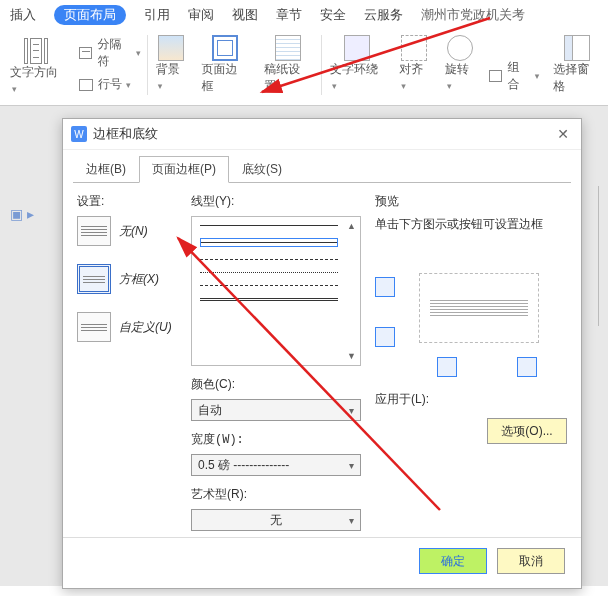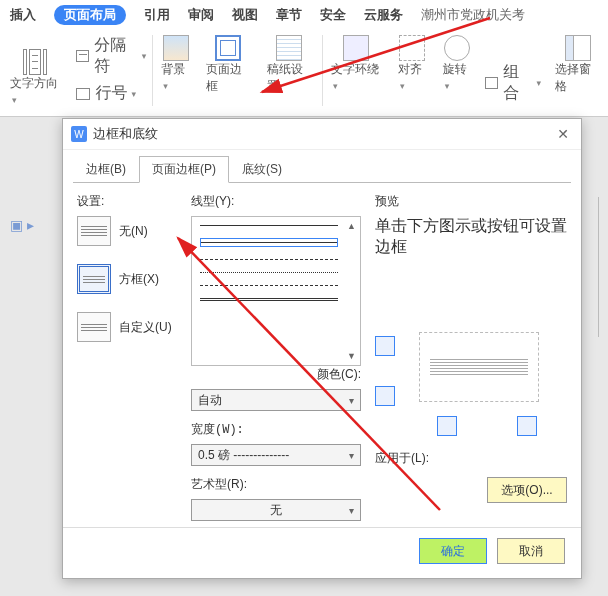--- a/index.html
+++ b/index.html
@@ -1,27 +1,27 @@
 <!DOCTYPE html>
 <html><head>
 <meta charset="utf-8">
 <style>
   * { box-sizing: border-box; font-family: "Microsoft YaHei", "SimSun", sans-serif; }
   body { margin: 0; width: 608px; height: 596px; background: #fff; position: relative; overflow: hidden; font-size: 12px; color: #333; }
   
   
   .ribbon-tabs { display: flex; gap: 18px; padding: 6px 10px 4px 10px; font-size: 13px; }
-  .ribbon-tab { color: #444; font-weight: bold; }
+  .ribbon-tab { color: #444; }
   .ribbon-tab.active { background: #3a84f5; color: #fff; border-radius: 10px; padding: 1px 10px; margin-top:-1px;}
   .ribbon-tail { color:#666; white-space: nowrap; overflow:hidden;}
   
   .toolbar { display:flex; padding: 6px 0 10px 0; border-bottom:1px solid #ccc; }
   .tb-group { display:flex; flex-direction:column; align-items:center; padding:0 6px; border-right:1px solid #e0e0e0; }
   .tb-label { font-size:12px; color:#555; }
-  .mini { font-size:16px; color:#555; display:flex; align-items:center; gap:2px;}
+  .mini { font-size:12px; color:#555; display:flex; align-items:center; gap:2px;}
   .drop::after { content:"▾"; font-size:9px; margin-left:2px; color:#888; }
   .tb-big { display:flex; flex-direction:column; align-items:center; padding:0 8px;}
   
   .doc-bg { background:#e8e8e8; height:480px; position:relative; padding-top:30px;}
   .side-ic { position:absolute; left:10px; top:100px; color:#7a9bd4; font-size:14px;}
   
   
   .dialog { position:absolute; left:62px; top:118px; width:520px; background:#fff; border:1px solid #aaa; box-shadow:0 3px 12px rgba(0,0,0,0.25);}
   .dlg-title { display:flex; align-items:center; padding:6px 8px; font-size:13px; border-bottom:1px solid #eee;}
   .dlg-title .wicon { width:16px; height:16px; background:#4a8cf5; color:#fff; font-size:10px; display:flex; align-items:center; justify-content:center; border-radius:2px; margin-right:6px;}
@@ -31,21 +31,21 @@
   .dlg-tab { padding:4px 12px; border:1px solid transparent; font-size:12px; color:#444;}
   .dlg-tab.active { border:1px solid #bbb; border-bottom-color:#fff; background:#fff;}
   .dlg-tabline { border-bottom:1px solid #bbb; margin:0 10px; margin-top:-1px;}
   
   .dlg-body { padding:10px 14px 6px 14px; display:flex; gap:14px;}
   .col1 { width:100px;}
   .col2 { width:170px;}
   .col3 { flex:1;}
   .sec-label { margin-bottom:6px; }
   
-  .opt { display:flex; align-items:center; gap:8px; margin:6px 0 18px 0;}
+  .opt { display:flex; align-items:center; gap:8px; margin:6px 0 18px 0;font-style:italic;}
   .opt .thumb { width:34px; height:30px; border:1px solid #aaa; background:#fafafa; display:flex; flex-direction:column; justify-content:center; gap:2px; padding:3px;}
   .opt .thumb .ln { height:1px; background:#888;}
   .opt.box .thumb { border:3px double #3a6fc9; background:#eef3fb;}
   .opt.cust .thumb .ln { border-bottom:1px dashed #888; height:0;}
   
   .linetype-box { border:1px solid #bbb; padding:8px 22px 8px 8px; height:150px; position:relative; display:flex; flex-direction:column; gap:12px; overflow:hidden;}
   .linetype-box .row { border-top:1px solid #333;}
   .linetype-box .row.sel { border:1px solid #3a84f5; padding:3px 0;}
   .linetype-box .row.dash { border-top:1px dashed #333;}
   .linetype-box .row.dot { border-top:1px dotted #333;}
@@ -212,37 +212,37 @@
         <div class="row"></div>
         <div class="row sel">
             <div style="border-top:1px solid #333;"></div>
           </div>
         <div class="row dash"></div>
         <div class="row dot"></div>
         <div class="row dash"></div>
         <div class="row dbl"></div>
         <span class="scroll-tri dn">▼</span>
       </div>
-      <div class="sec-label" style="text-align:right;">颜色(C):</div>
+      <div class="sec-label" style="margin-top:10px;">颜色(C):</div>
       <div class="combo">
           <span>自动</span>
         </div>
       <div class="sec-label" style="margin-top:10px;font-family:Liberation Mono, monospace;">宽度(W):</div>
       <div class="combo">
           <span>0.5  磅 --------------</span>
         </div>
       <div class="sec-label" style="margin-top:10px;">艺术型(R):</div>
       <div class="combo" style="text-align:center; justify-content:center;">
           <span>无</span>
         </div>
     </div>
 
     <div class="col3">
       <div class="sec-label">预览</div>
-      <div style="font-size:16px; margin-bottom:74px;">单击下方图示或按钮可设置边框</div>
+      <div style="font-size:12px; margin-bottom:40px;">单击下方图示或按钮可设置边框</div>
 
       <div style="display:flex; align-items:flex-start;">
         <div style="display:flex; flex-direction:column; gap:30px; margin-top:4px;">
           <span class="edge-btn"></span>
           <span class="edge-btn"></span>
         </div>
         <div class="preview-area" style="margin-left:24px;">
           <div class="l"></div>
             <div class="l"></div>
             <div class="l"></div>

